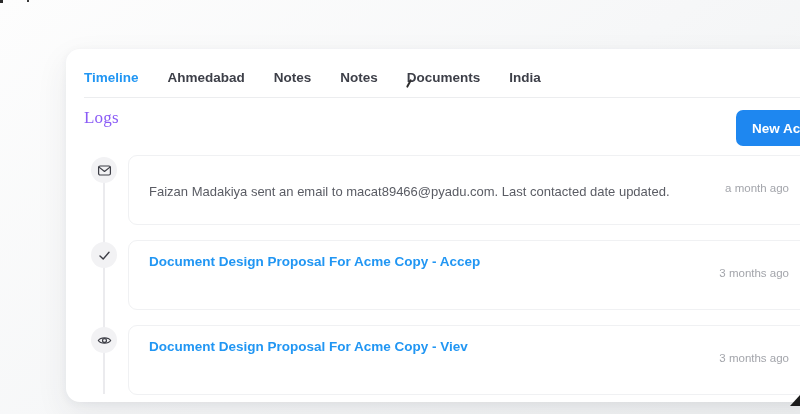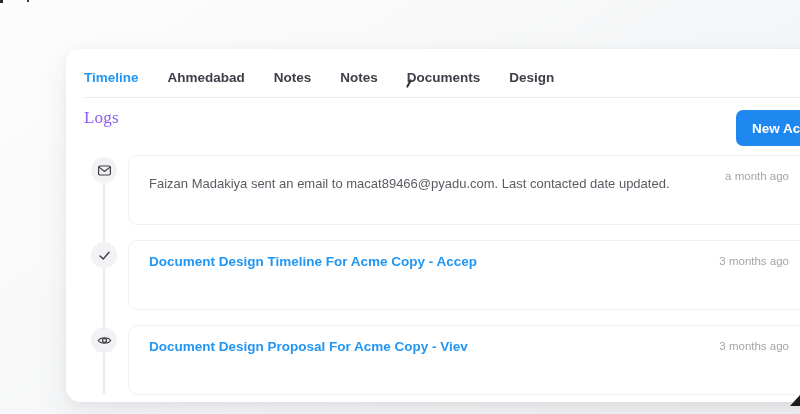--- a/index.html
+++ b/index.html
@@ -45,43 +45,43 @@
   .card {
     position:absolute; left:62px; width:682px; height:70px;
     background:#ffffff; border:1px solid #f0f1f3; border-radius:9px;
     padding:13px 20px 0 20px;
   }
   .card .title {
     font-size:13.5px; font-weight:bold; color:#33353c;
     white-space:nowrap; overflow:hidden; max-width:560px; cursor:default;
   }
   .card .title.link { color:#2196f3; cursor:pointer; }
-  .card .desc { margin-top:7px; font-size:13px; color:#5a5c64; white-space:nowrap; }
-  .card .time { position:absolute; right:20px; top:14px; font-size:11.5px; color:#a3a5ab; }
+  .card .desc { margin-top:15px; font-size:13px; color:#5a5c64; white-space:nowrap; }
+  .card .time { position:absolute; right:20px; top:26px; font-size:11.5px; color:#a3a5ab; }
 
   
   .artifact-tl1 { position:absolute; left:0; top:0; width:3px; height:3px; background:#2a2a2a; }
   .artifact-tl2 { position:absolute; left:27px; top:0; width:2px; height:2px; background:#3a3a3a; }
   .artifact-tick { position:absolute; left:408px; top:79px; width:2px; height:9px; background:#2e2e2e; transform:rotate(28deg); border-radius:1px; }
   .artifact-br { position:absolute; left:790px; top:395px; width:10px; height:11px; background:#1c1c1c; clip-path:polygon(100% 0, 100% 100%, 0 100%); }
 </style>
 </head>
 <body>
 
 <div class="screen">
 
   <div class="panel">
 
     <nav class="tabs">
       <div class="tab active">Timeline</div>
       <div class="tab">Ahmedabad</div>
       <div class="tab">Notes</div>
       <div class="tab">Notes</div>
       <div class="tab">Documents</div>
-      <div class="tab">Design</div>
+      <div class="tab">India</div>
     </nav>
     <div class="tabs-divider"></div>
 
     <h2 class="section-title">Logs</h2>
     <button class="new-btn">New Activity</button>
 
     <div class="tl-line"></div>
 
     <div class="dot" style="top:108px;">
       <span>
@@ -97,21 +97,21 @@
     </div>
 
     <div class="dot" style="top:193px;">
       <span>
         <svg width="15" height="15" viewBox="0 0 16 16" fill="none" stroke="#3d3e46" stroke-width="1.5" stroke-linecap="round" stroke-linejoin="round">
           <polyline points="3.2,8.6 6.6,11.8 12.8,4.6"></polyline>
         </svg>
       </span>
     </div>
     <div class="card" style="top:191px;">
-      <div class="title link">Document Design Timeline For Acme Copy - Accep</div>
+      <div class="title link">Document Design Proposal For Acme Copy - Accep</div>
       <div class="time">3 months ago</div>
     </div>
 
     <div class="dot" style="top:278px;">
       <span>
         <svg width="15" height="15" viewBox="0 0 16 16" fill="none" stroke="#3d3e46" stroke-width="1.3" stroke-linecap="round" stroke-linejoin="round">
           <path d="M1.4,8 C3.8,4.2 12.2,4.2 14.6,8 C12.2,11.8 3.8,11.8 1.4,8 Z"></path>
           <circle cx="8" cy="8" r="2.1"></circle>
         </svg>
       </span>

